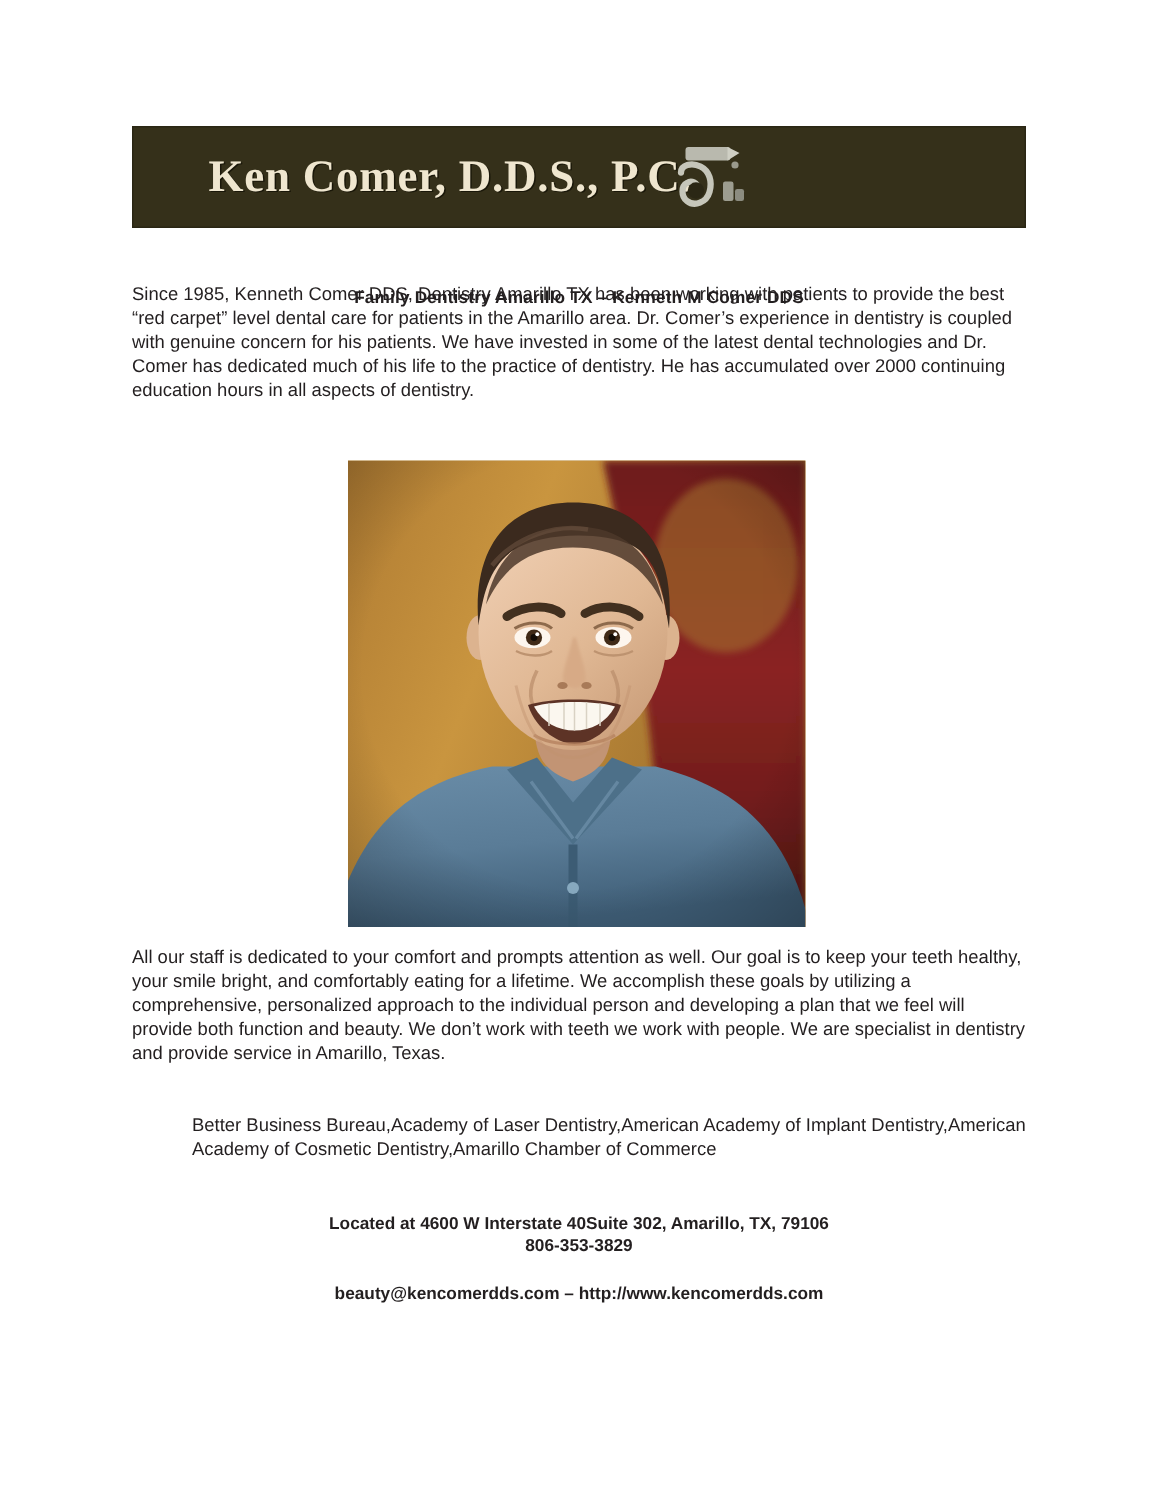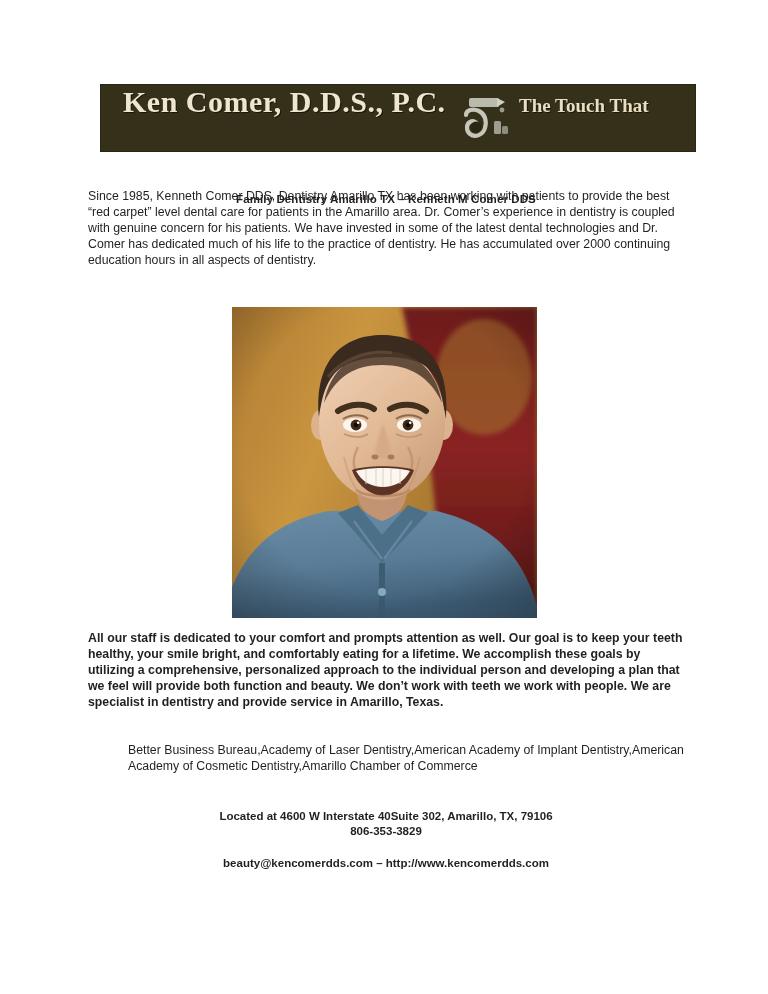--- a/index.html
+++ b/index.html
@@ -21,30 +21,31 @@
     position: absolute;
     left: 0; top: 0;
     width: 768px;
     height: 994px;
     background: #ffffff;
   }
 
   
   .banner {
     position: absolute;
-    left: 100px;
+    left: 88px;
     top: 84px;
     width: 596px;
     height: 68px;
     background: #35301a;
     border: 1px solid #2a2614;
     box-sizing: border-box;
     display: flex;
-    align-items: flex-start;
+    align-items: center;
     overflow: hidden;
+    padding-left: 28px;
   }
   .banner-name {
     font-family: "Liberation Serif", serif;
     font-weight: bold;
     font-size: 30px;
     color: #efe6cf;
     letter-spacing: 0.5px;
     margin-left: 22px;
     white-space: nowrap;
     text-shadow: 1px 1px 0 #1a1709;
@@ -87,21 +88,21 @@
   .body-text {
     position: absolute;
     left: 88px;
     width: 598px;
     font-size: 12.3px;
     line-height: 16px;
     color: #231f20;
     text-align: left;
   }
   #para-intro { top: 188px; }
-  #para-staff { top: 630px; font-weight: bold; }
+  #para-staff { top: 630px; }
   #para-affiliations { top: 742px; margin-left: 40px; }
 
   .centered-line {
     position: absolute;
     left: 88px;
     width: 596px;
     text-align: center;
     font-size: 11.5px;
     font-weight: bold;
     color: #231f20;
@@ -137,21 +138,20 @@
         <path d="M36 3 L44 7 L36 12 Z" fill="#cfcfc4"></path>
         <circle cx="41" cy="15" r="2.4" fill="#9a9a8d"></circle>
         <path d="M5 20 C5 15 12 13 18 16 C24 19 26 26 24 33 C22 40 14 43 9 39 C5 36 5 29 9 27 C12 25 16 27 16 30" fill="none" stroke="#c6c6ba" stroke-width="4.2" stroke-linecap="round"></path>
         <circle cx="15" cy="32" r="5.5" fill="#2b2715"></circle>
         <rect x="33" y="26" width="7" height="13" rx="1.5" fill="#9d9d90"></rect>
         <rect x="41" y="31" width="6" height="8" rx="1.5" fill="#8c8c80"></rect>
       </svg>
     </div>
 
     <div class="banner-tag">
-      <span>The Touch That</span>
     </div>
   </div>
 
   <div class="doc-title">Family Dentistry Amarillo TX – Kenneth M Comer DDS</div>
 
   <div class="body-text" id="para-intro">Since 1985, Kenneth Comer DDS, Dentistry Amarillo TX has been working with patients to provide the best “red carpet” level dental care for patients in the Amarillo area. Dr. Comer’s experience in dentistry is coupled with genuine concern for his patients. We have invested in some of the latest dental technologies and Dr. Comer has dedicated much of his life to the practice of dentistry. He has accumulated over 2000 continuing education hours in all aspects of dentistry.</div>
 
   <div class="photo">
     <svg viewBox="0 0 305 311" xmlns="http://www.w3.org/2000/svg" preserveAspectRatio="none">
       <defs>

